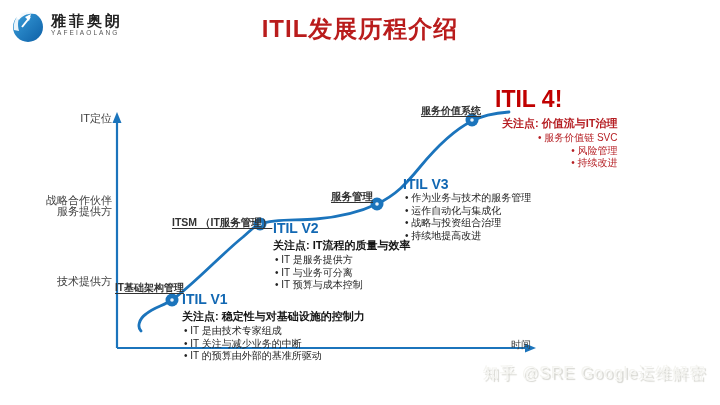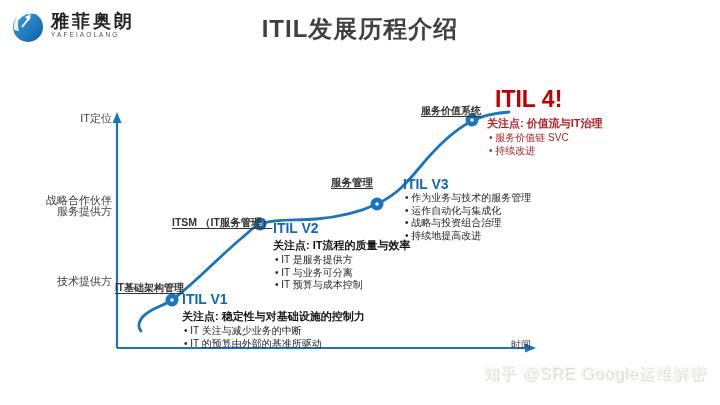--- a/index.html
+++ b/index.html
@@ -4,25 +4,25 @@
 <style>
   html,body{margin:0;padding:0;background:#ffffff;}
   .slide{
     position:relative;width:720px;height:405px;background:#ffffff;overflow:hidden;
     font-family:"Liberation Sans","DejaVu Sans",sans-serif;color:#222;
   }
   
   .brand{position:absolute;left:10px;top:7px;display:flex;align-items:center;}
   .brand-icon{width:36px;height:36px;}
   .brand-text{margin-left:5px;line-height:1;}
-  .brand-cn{font-size:18px;font-weight:bold;color:#222;letter-spacing:3px;}
+  .brand-cn{font-size:15px;font-weight:bold;color:#222;letter-spacing:3px;}
   .brand-en{font-size:6.5px;color:#555;letter-spacing:2.1px;margin-top:2px;}
   .page-title{
     position:absolute;left:0;right:0;top:13px;text-align:center;
-    font-size:24px;font-weight:bold;color:#404040;letter-spacing:1px;
+    font-size:24px;font-weight:bold;color:#b91c1c;letter-spacing:1px;
   }
   
   .chart-svg{position:absolute;left:0;top:0;}
   
   .ylab{position:absolute;width:104px;text-align:right;font-size:11px;color:#3d3d3d;}
   .xlab{position:absolute;left:511px;top:338px;font-size:10px;color:#3d3d3d;}
   
   .curve-label{
     position:absolute;font-size:10.5px;font-weight:600;color:#333;
     text-decoration:underline;text-underline-offset:2px;white-space:nowrap;
@@ -109,27 +109,28 @@
   </svg>
 
   <div class="ylab" style="left:8px;top:111px;">IT定位</div>
   <div class="ylab" style="left:8px;top:149px;margin-top:44px;">战略合作伙伴</div>
   <div class="ylab" style="left:8px;top:204px;">服务提供方</div>
   <div class="ylab" style="left:8px;top:274px;">技术提供方</div>
   <div class="xlab">时间</div>
 
   <div class="curve-label" style="left:115px;top:281px;font-size:10px;">IT基础架构管理</div>
   <div class="curve-label" style="left:172px;top:216px;">ITSM （IT服务管理）</div>
-  <div class="curve-label" style="left:331px;top:176px;">服务管理</div>
+  <div class="curve-label" style="left:331px;top:190px;">服务管理</div>
   <div class="curve-label" style="left:421px;top:104px;font-size:10px;">服务价值系统</div>
 
   <div class="stage" style="left:182px;top:292px;">
     <div class="stage-name">ITIL V1</div>
     <div class="stage-focus">关注点: 稳定性与对基础设施的控制力</div>
     <ul>
+      <li>IT 是由技术专家组成</li>
       <li>IT 关注与减少业务的中断</li>
       <li>IT 的预算由外部的基准所驱动</li>
     </ul>
   </div>
 
   <div class="stage" style="left:273px;top:221px;">
     <div class="stage-name">ITIL V2</div>
     <div class="stage-focus">关注点: IT流程的质量与效率</div>
     <ul>
       <li>IT 是服务提供方</li>
@@ -144,23 +145,24 @@
       <li>作为业务与技术的服务管理</li>
       <li>运作自动化与集成化</li>
       <li>战略与投资组合治理</li>
       <li>持续地提高改进</li>
     </ul>
   </div>
 
   <div class="stage red" style="left:495px;top:88px;text-align:right;">
     <div class="stage-name">ITIL 4!</div>
   </div>
-  <div class="stage red" style="left:487px;top:116px;">
+  <div class="stage red" style="left:502px;top:116px;text-align:right;">
     <div class="stage-focus" style="margin-top:0;">关注点: 价值流与IT治理</div>
     <ul>
       <li>服务价值链 SVC</li>
+      <li>风险管理</li>
       <li>持续改进</li>
     </ul>
   </div>
 
   <div class="watermark">知乎 @SRE Google运维解密</div>
 
 </div>
 
 </body></html>

